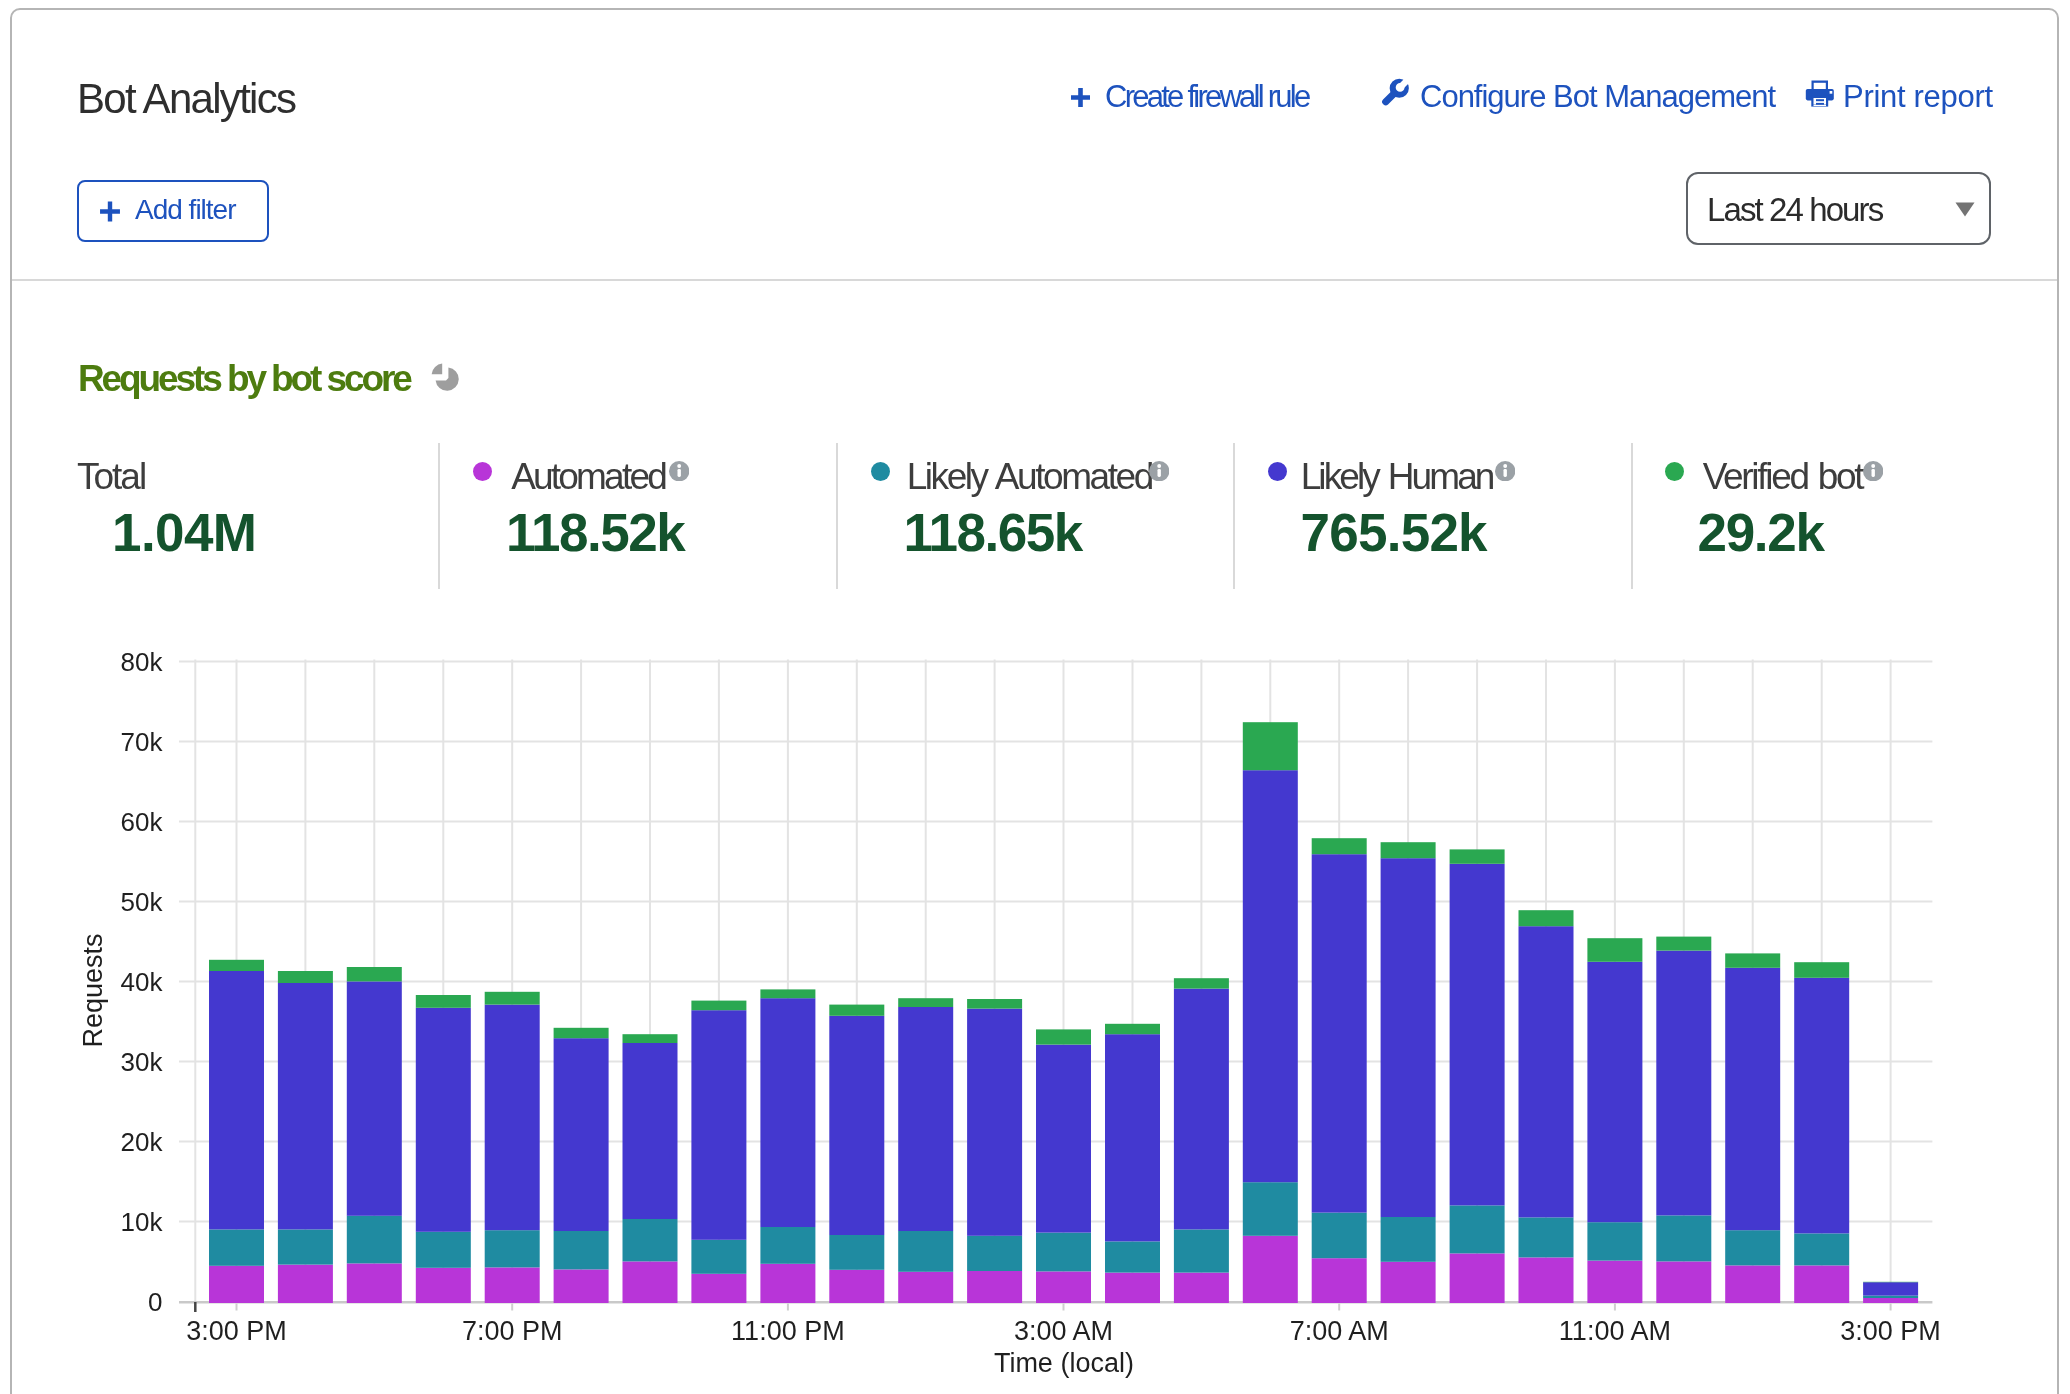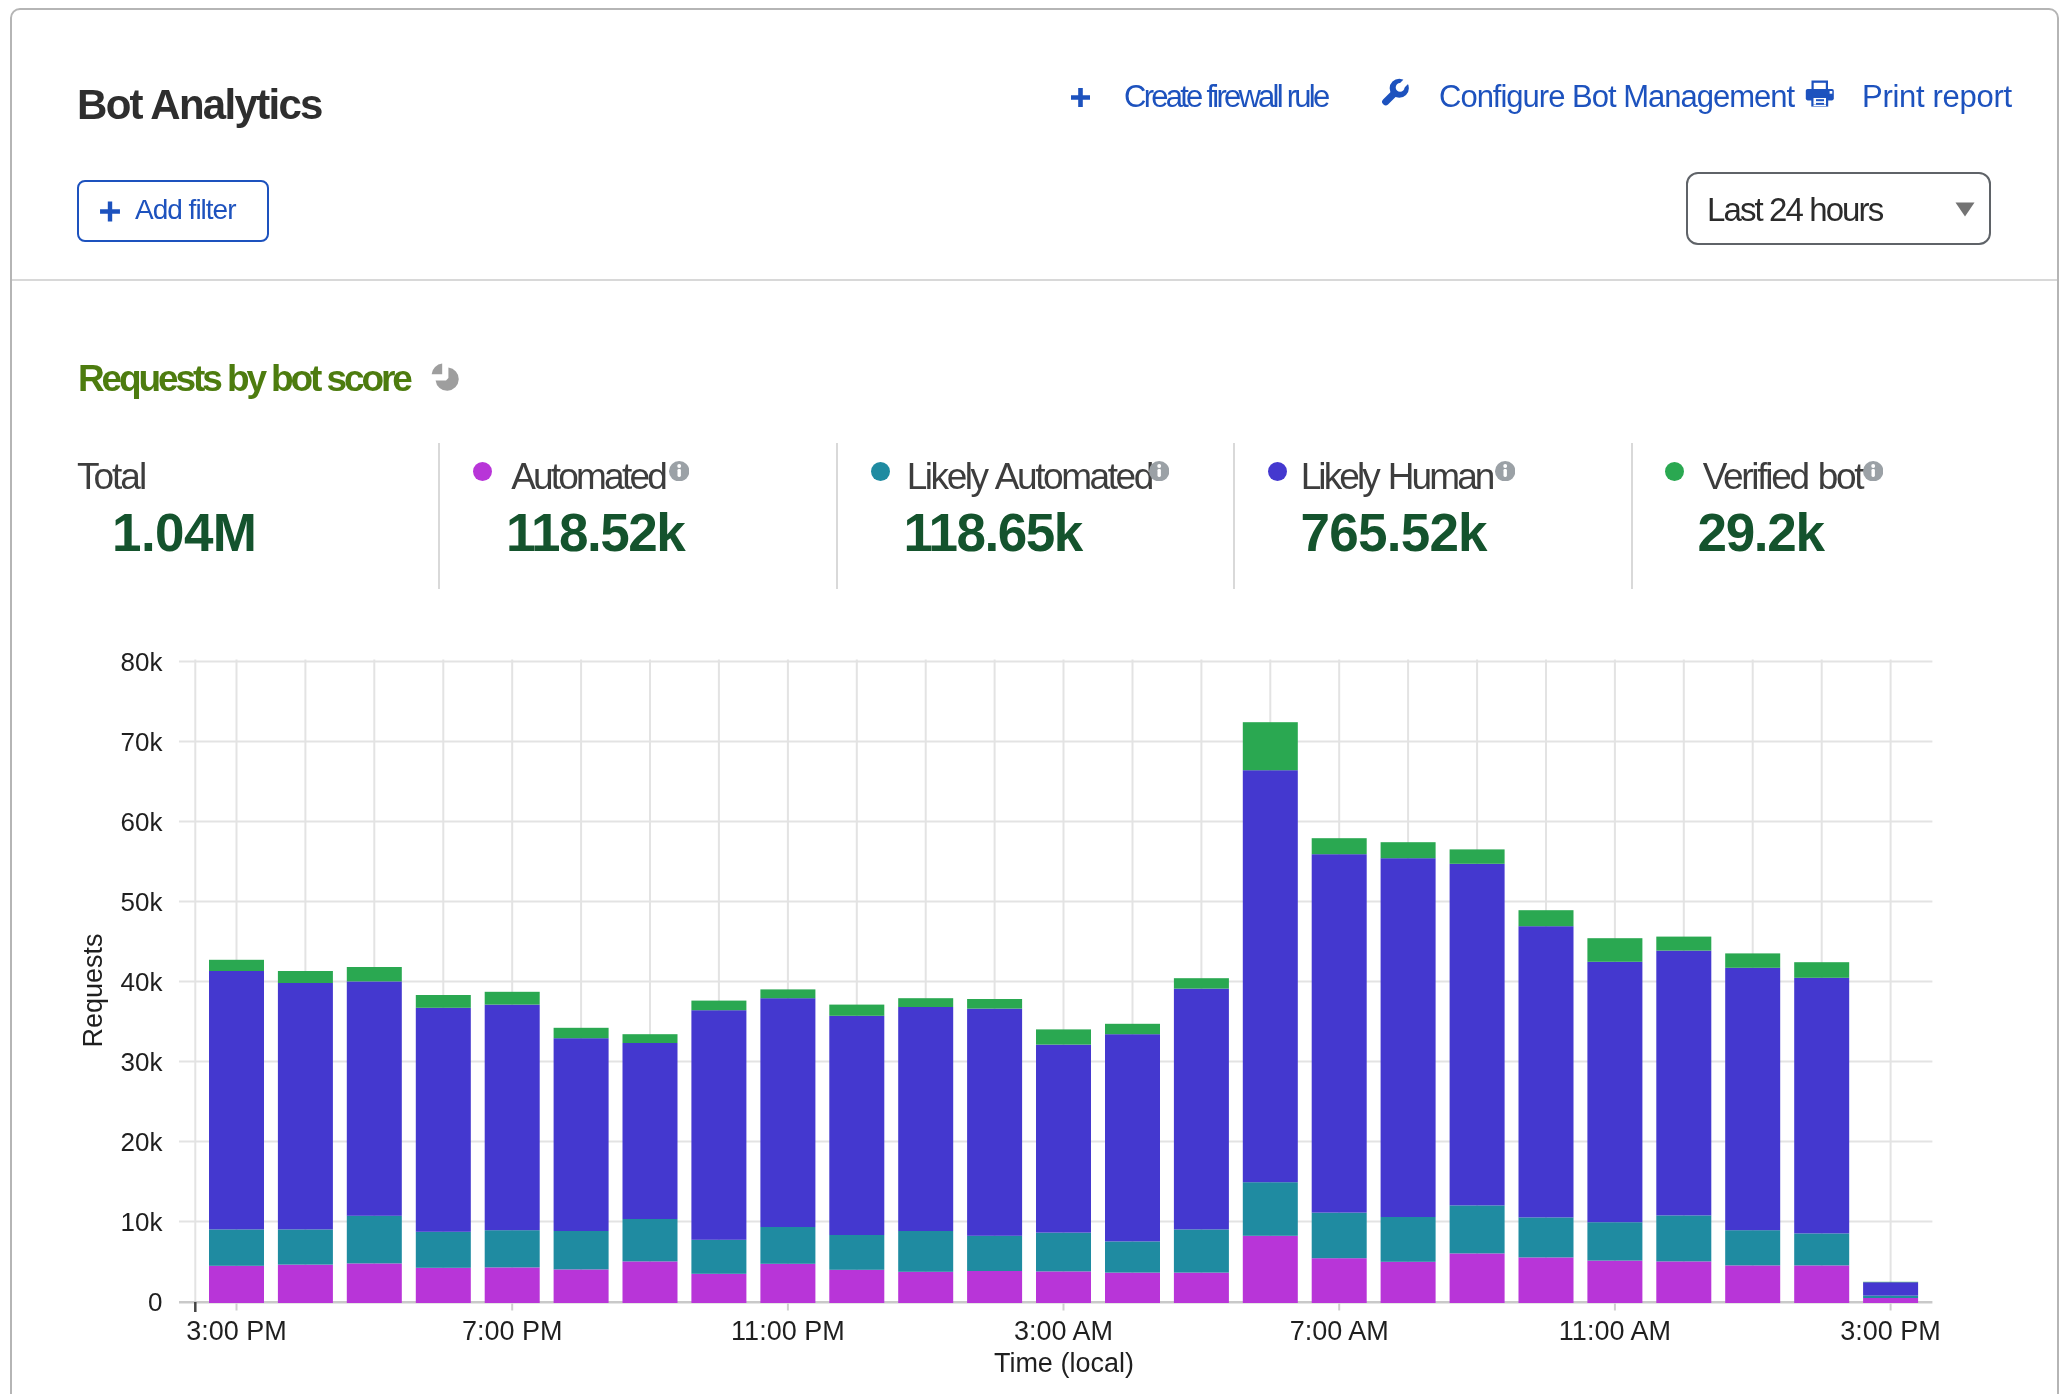--- a/index.html
+++ b/index.html
@@ -1,27 +1,27 @@
 <!DOCTYPE html>
 <html><head><meta charset="utf-8">
 <style>
 * { margin:0; padding:0; box-sizing:border-box; }
 html,body { width:2070px; height:1394px; background:#fff; font-family:"Liberation Sans",sans-serif; position:relative; overflow:hidden; }
 .abs { position:absolute; }
 .slabel { position:absolute; font-size:37px; color:#3d3d3d; letter-spacing:-2.4px; white-space:nowrap; }
 .snum { position:absolute; font-size:53px; font-weight:700; color:#14532d; letter-spacing:-1.5px; white-space:nowrap;margin-left:36px; }
-.link { position:absolute; font-size:31px; color:#1d52be; letter-spacing:-1.5px; white-space:nowrap;margin-left:19px; }
+.link { position:absolute; font-size:31px; color:#1d52be; letter-spacing:-1.5px; white-space:nowrap; }
 </style></head>
 <body>
 
 <div class="abs" style="left:10px;top:8px;width:2049px;height:1420px;border:2px solid #b5b5b5;border-radius:10px"></div>
 
 <div class="abs" style="left:12px;top:279px;width:2045px;height:2px;background:#d8d8d8"></div>
 
-<div class="abs" style="left:77px;top:84px;font-size:42px;font-weight:700;color:#2e2e2e;letter-spacing:-1.7px;line-height:1">Bot Analytics</div>
+<div class="abs" style="left:77px;top:78px;font-size:42px;font-weight:400;color:#2e2e2e;letter-spacing:-1.7px;line-height:1">Bot Analytics</div>
 
 <svg style="position:absolute;left:1069.5px;top:86.5px" width="21" height="21" viewBox="0 0 21 21">
     <path d="M10.5 1 V20 M1 10.5 H20" stroke="#1d52be" stroke-width="4.6"></path>
   </svg>
 <div class="link" style="left:1105px;top:81px;line-height:1;letter-spacing:-2.75px">Create firewall rule</div>
 <svg style="position:absolute;left:1378px;top:73px" width="36" height="36" viewBox="0 0 36 36">
     <g transform="translate(18,18.5) rotate(45)">
       <circle cx="0" cy="-4.6" r="9.6" fill="#1d52be"></circle>
       <rect x="-3.5" y="0" width="7" height="18.5" rx="3.2" fill="#1d52be" transform="translate(0,-0.5)"></rect>
       <circle cx="0" cy="-5.8" r="4.4" fill="#fff"></circle>

